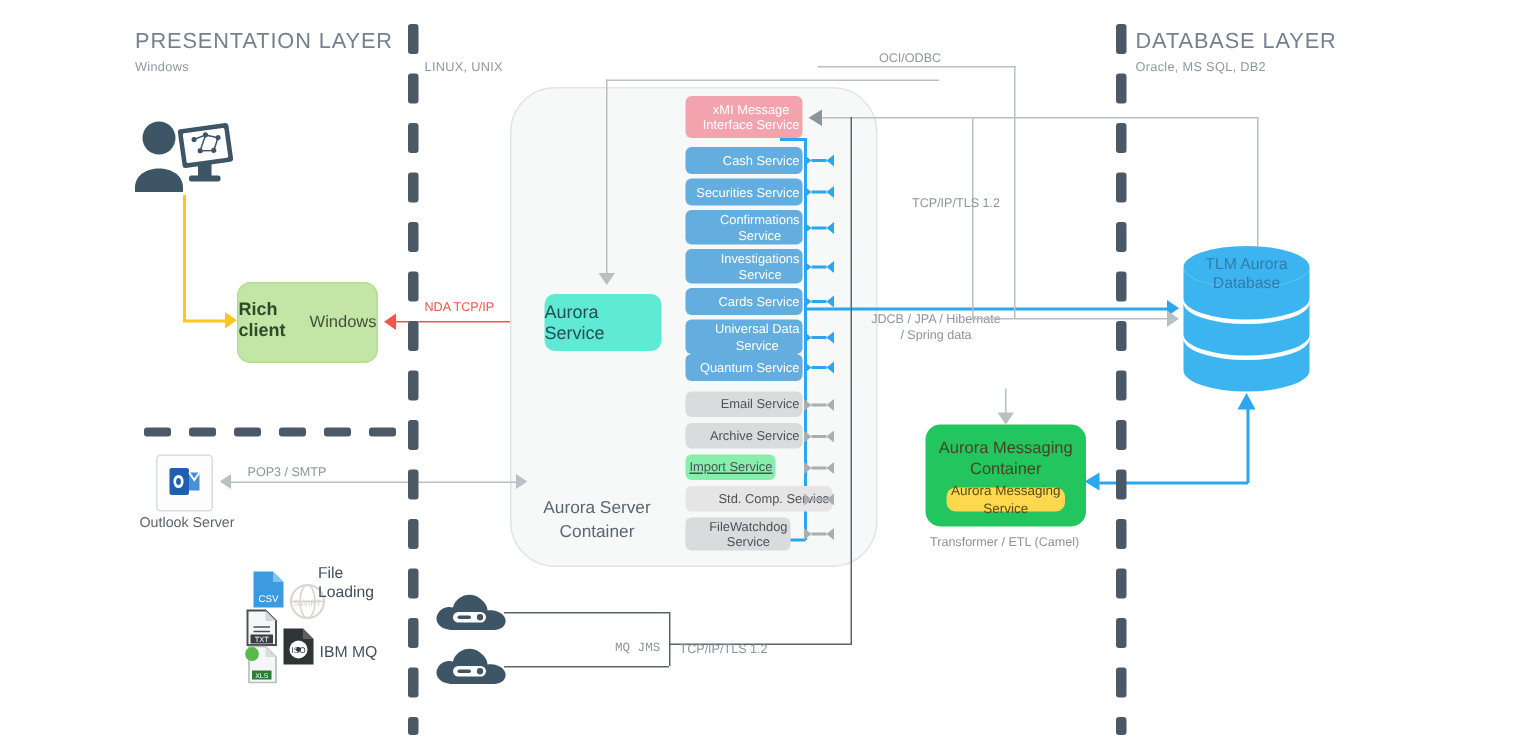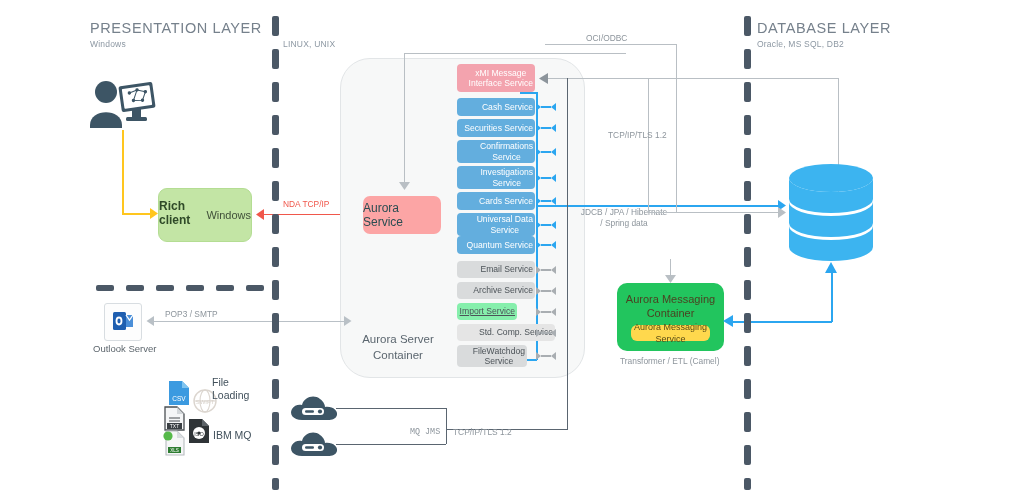--- a/index.html
+++ b/index.html
@@ -20,21 +20,21 @@
   .container-label{font-size:11.5px;color:#5b666f;text-align:center;line-height:16px;}
 
   
   .svc{border-radius:4px;display:flex;align-items:center;justify-content:flex-end;
        text-align:center;font-size:8.6px;line-height:10.5px;color:#21405c;padding:0 2px;box-sizing:border-box;}
   .svc.pink{background:#f3a3ae;color:#fff;}
   .svc.blue{background:#63aede;color:#fff;}
   .svc.gray{background:#d9dbdc;color:#4c5358;}
 
   
-  .aurora-svc{background:#fca5a5;border-radius:7px;display:flex;align-items:center;justify-content:center;
+  .aurora-svc{background:#5eead4;border-radius:7px;display:flex;align-items:center;justify-content:center;
               font-size:12px;color:#2a4d52;}
   .rich-client{background:#c3e5a5;border:1px solid #b4dd93;border-radius:9px;
                display:flex;flex-direction:row;align-items:center;justify-content:center;}
   .rich-client .t1{font-size:12px;color:#2f4a28;font-weight:bold;margin-bottom:4px;}
   .rich-client .t2{font-size:11px;color:#41513a;}
   .msg-container{background:#22c55e;border-radius:10px;}
   .msg-container .head{font-size:11px;color:#4a4322;text-align:center;line-height:14px;padding-top:9px;}
   .msg-inner{position:absolute;left:14px;right:14px;bottom:10px;top:50px;background:#ffd84d;border-radius:6px;
              display:flex;flex-direction:column;align-items:center;justify-content:center;
              font-size:9px;color:#5a4d16;line-height:12px;text-align:center;}
@@ -183,20 +183,24 @@
   </div>
   <div class="abs lbl" style="left:608px;top:130px;">TCP/IP/TLS 1.2</div>
 
   <div class="abs" style="left:788px;top:163px;width:86px;height:98px;">
     <svg width="86" height="98" viewBox="0 0 86 98">
       <ellipse cx="43" cy="15" rx="42" ry="14" fill="#3cb4f0"></ellipse>
       <path d="M1 15 L1 36 A42 14 0 0 0 85 36 L85 15 A42 14 0 0 1 1 15 Z" fill="#3cb4f0"></path>
       <path d="M1 39 L1 60 A42 14 0 0 0 85 60 L85 39 A42 14 0 0 1 1 39 Z" fill="#3cb4f0"></path>
       <path d="M1 63 L1 84 A42 14 0 0 0 85 84 L85 63 A42 14 0 0 1 1 63 Z" fill="#3cb4f0"></path>
     </svg>
+  </div>
+  <div class="abs cap-b" style="left:788px;top:170px;width:86px;text-align:center;color:#2e7ea8;">
+    <div>TLM Aurora</div>
+    <div>Database</div>
   </div>
 
   <div class="abs msg-container" style="left:617px;top:283px;width:107px;height:68px;">
     <div class="head">
       <span>Aurora Messaging</span><br>
       <span>Container</span>
     </div>
     <div class="msg-inner" style="top:42px;">
       <span>Aurora Messaging</span>
       <span>Service</span>

